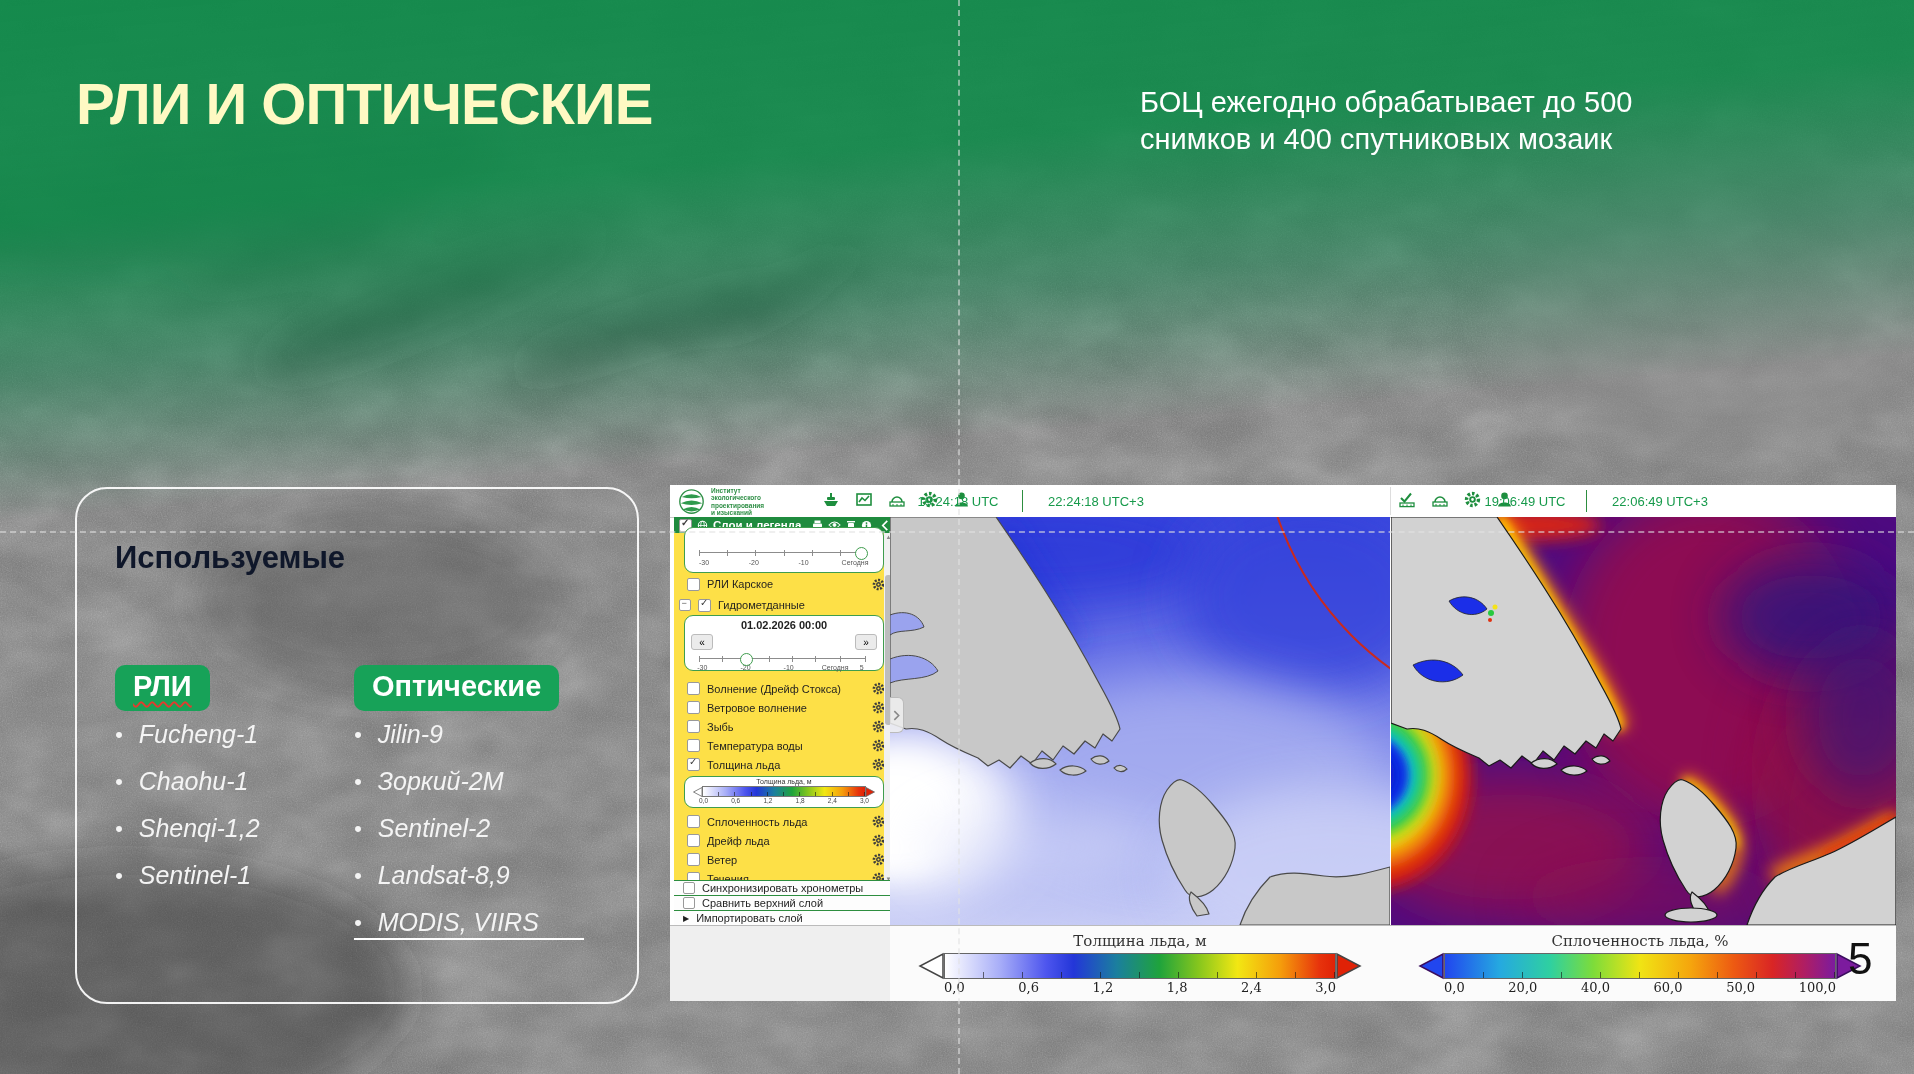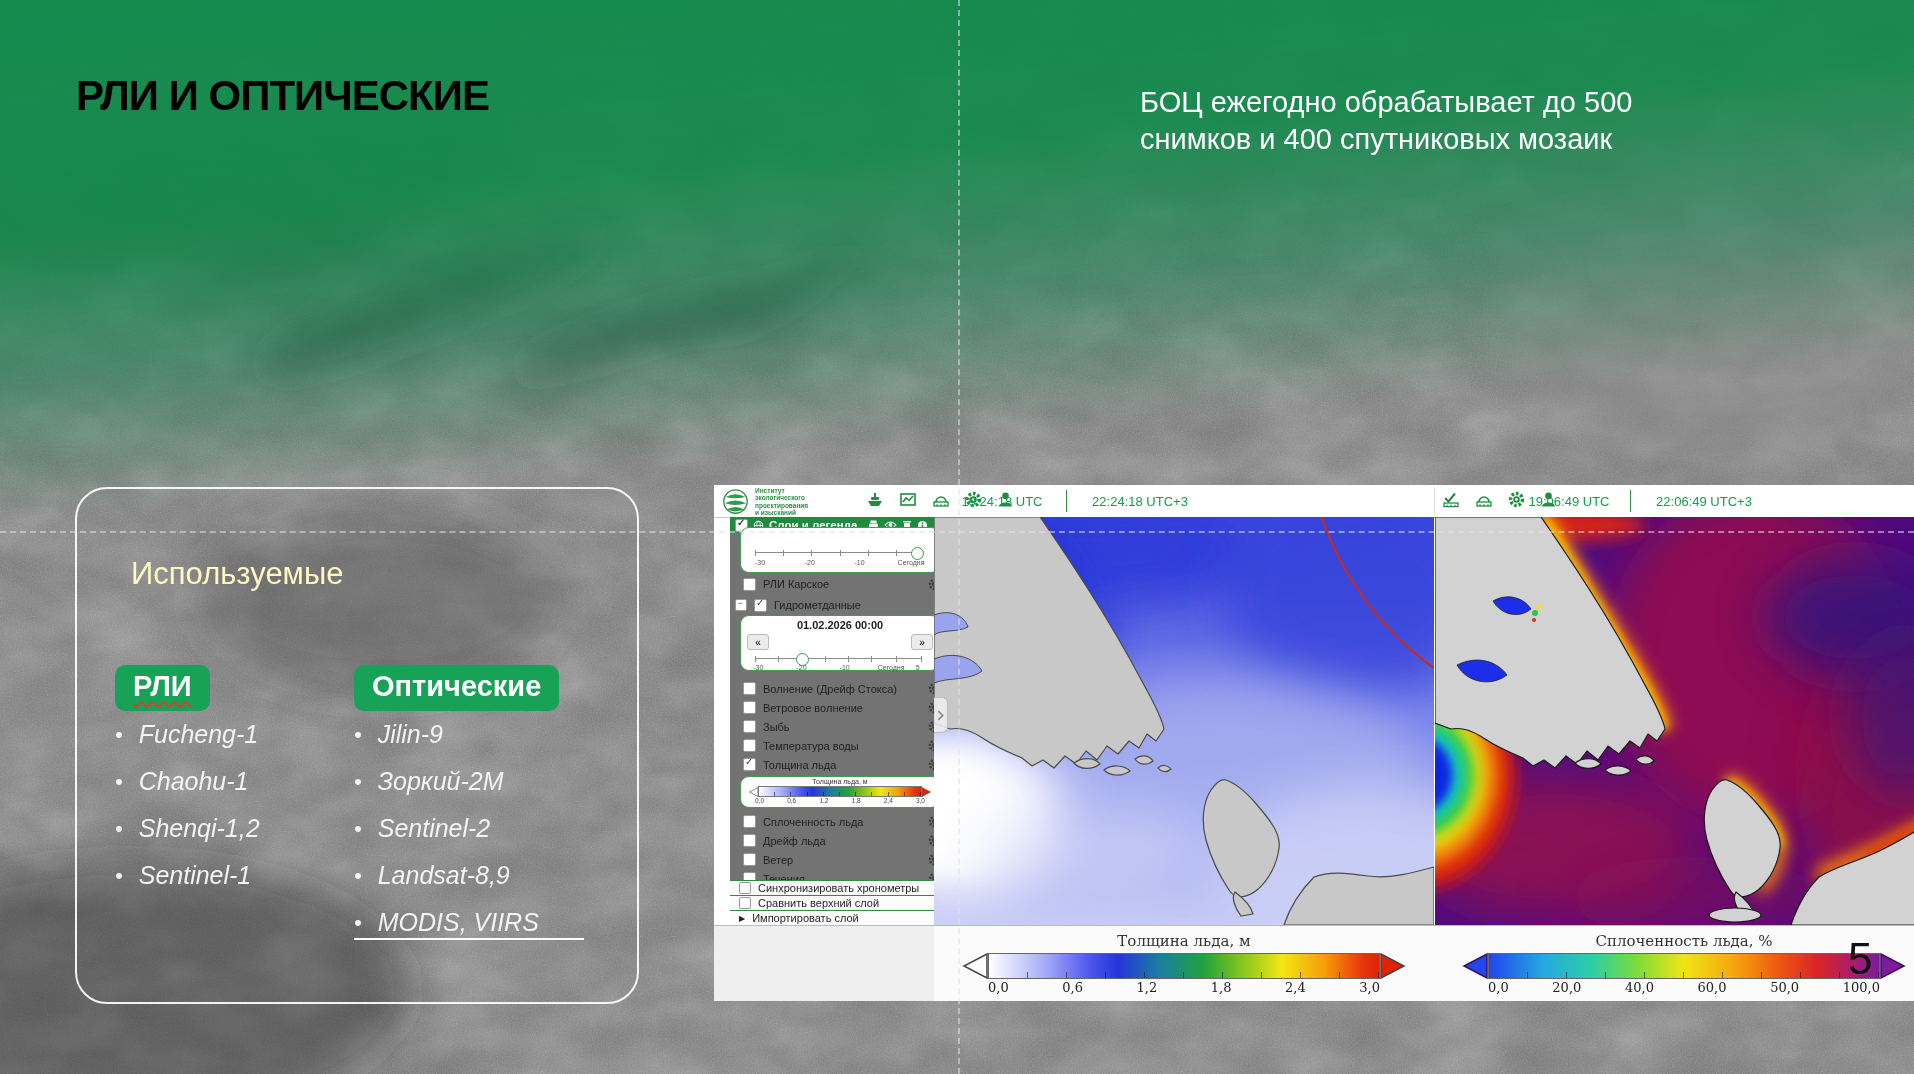--- a/index.html
+++ b/index.html
@@ -4,49 +4,49 @@
 <style>
   html,body{margin:0;padding:0;background:#333;}
   .slide{position:relative;width:1914px;height:1074px;overflow:hidden;background:#6e6e6e;
          font-family:"Liberation Sans",sans-serif;}
   .noise-svg{position:absolute;left:0;top:0;}
   .greenlay{position:absolute;left:0;top:0;width:100%;height:100%;
     background:linear-gradient(175deg,rgba(16,138,74,.96) 0%,rgba(16,138,74,.9) 18%,rgba(22,132,80,.55) 30%,rgba(22,132,80,0) 42%);}
   .vguide{position:absolute;left:958px;top:0;height:1074px;border-left:2px dashed rgba(225,225,225,.55);z-index:40;pointer-events:none}
   .hguide{position:absolute;left:0;top:531px;width:1914px;border-top:2px dashed rgba(225,225,225,.55);z-index:40;pointer-events:none}
 
-  .title{position:absolute;left:76px;top:72px;color:#000000;font-size:42px;font-weight:800;
+  .title{position:absolute;left:76px;top:72px;color:#fef9c3;font-size:58px;font-weight:800;
          line-height:1.12;letter-spacing:-1px;z-index:10}
   .stat{position:absolute;left:1140px;top:84px;color:#fff;font-size:29px;font-weight:500;line-height:1.28;z-index:10}
 
   .sysbox{position:absolute;left:75px;top:487px;width:560px;height:513px;border:2.5px solid rgba(255,255,255,.92);
           border-radius:32px;z-index:12}
-  .sysbox h2{margin:16px;position:absolute;left:38px;top:48px;color:#fef9c3;font-size:31px;font-weight:400;line-height:1.35}
+  .sysbox h2{margin:0;position:absolute;left:38px;top:48px;color:#0f172a;font-size:31px;font-weight:700;line-height:1.35}
   .badge{position:absolute;top:176px;background:#17a258;color:#fff;font-size:29px;font-weight:700;
          padding:5px 18px 8px;border-radius:10px;}
   .badge .wavy{text-decoration:underline;text-decoration-style:wavy;text-decoration-color:#e23b2e;
          text-decoration-thickness:2px;text-underline-offset:5px;}
   .syslist{position:absolute;top:222px;margin:0;padding:0;list-style:none;color:#f4f4f4;font-size:25px;}
   .syslist li{height:47px;display:flex;align-items:center;font-style:italic;}
   .syslist li::before{content:"•";margin-right:16px;font-size:22px;}
   .underln{position:absolute;left:277px;top:449px;width:230px;border-top:2px solid #fff;}
 
   
   .app{position:absolute;left:670px;top:485px;width:1098px;height:515px;z-index:20;background:#fff;
-       font-family:"Liberation Sans",sans-serif;margin-left:44px;}
+       font-family:"Liberation Sans",sans-serif;}
   .apphdr{position:absolute;left:0;top:0;width:1226px;height:32px;background:#fff;border-bottom:1px solid #c9c9c9;}
   .hdrdiv{position:absolute;left:720px;top:2px;height:28px;border-left:1px solid #ddd}
   .logo{position:absolute;left:8px;top:2px;display:flex;gap:6px;align-items:center;}
   .logotxt{font-size:6.5px;line-height:1.12;color:#2f8f46;font-weight:700;}
   .hicons{position:absolute;top:6px;display:flex;gap:15px;align-items:center;}
   .tcell{position:absolute;top:0;height:32px;display:flex;align-items:center;justify-content:center;
          color:#179a4b;font-size:13px;}
   .tsep{position:absolute;top:5px;height:22px;border-left:1.5px solid #2d8e3f;}
 
-  .sidebar{position:absolute;left:16px;top:32px;width:220px;height:408px;background:#737373;overflow:hidden;
+  .sidebar{position:absolute;left:4px;top:32px;width:220px;height:408px;background:#fde047;overflow:hidden;
            border-right:7px solid #ec4899;font-size:11px;color:#1f1f1f;}
   .ptitle{height:16px;background:#1f8b3e;display:flex;align-items:center;gap:5px;padding:0 5px;
           color:#fff;font-weight:700;font-size:11.5px;}
   .greenbox{border:1.2px solid #3f9d4e;border-radius:9px;margin:0 10px;position:relative;background:#fff;}
   .sldtrack{position:absolute;left:14px;right:18px;border-top:1.5px solid #8c8c8c;}
   .tick{position:absolute;top:-3px;border-left:1px solid #8c8c8c;height:6px;}
   .sldlbl{position:absolute;font-size:7px;color:#555;transform:translateX(-50%);}
   .knob{position:absolute;width:11px;height:11px;border-radius:50%;background:#fff;border:1.5px solid #3f9d4e;}
   .srow{display:flex;align-items:center;gap:7px;height:19px;padding:0 9px 0 13px;}
   .cb{width:11px;height:11px;background:#fff;border:1px solid #999;border-radius:2px;flex:0 0 auto;position:relative}

